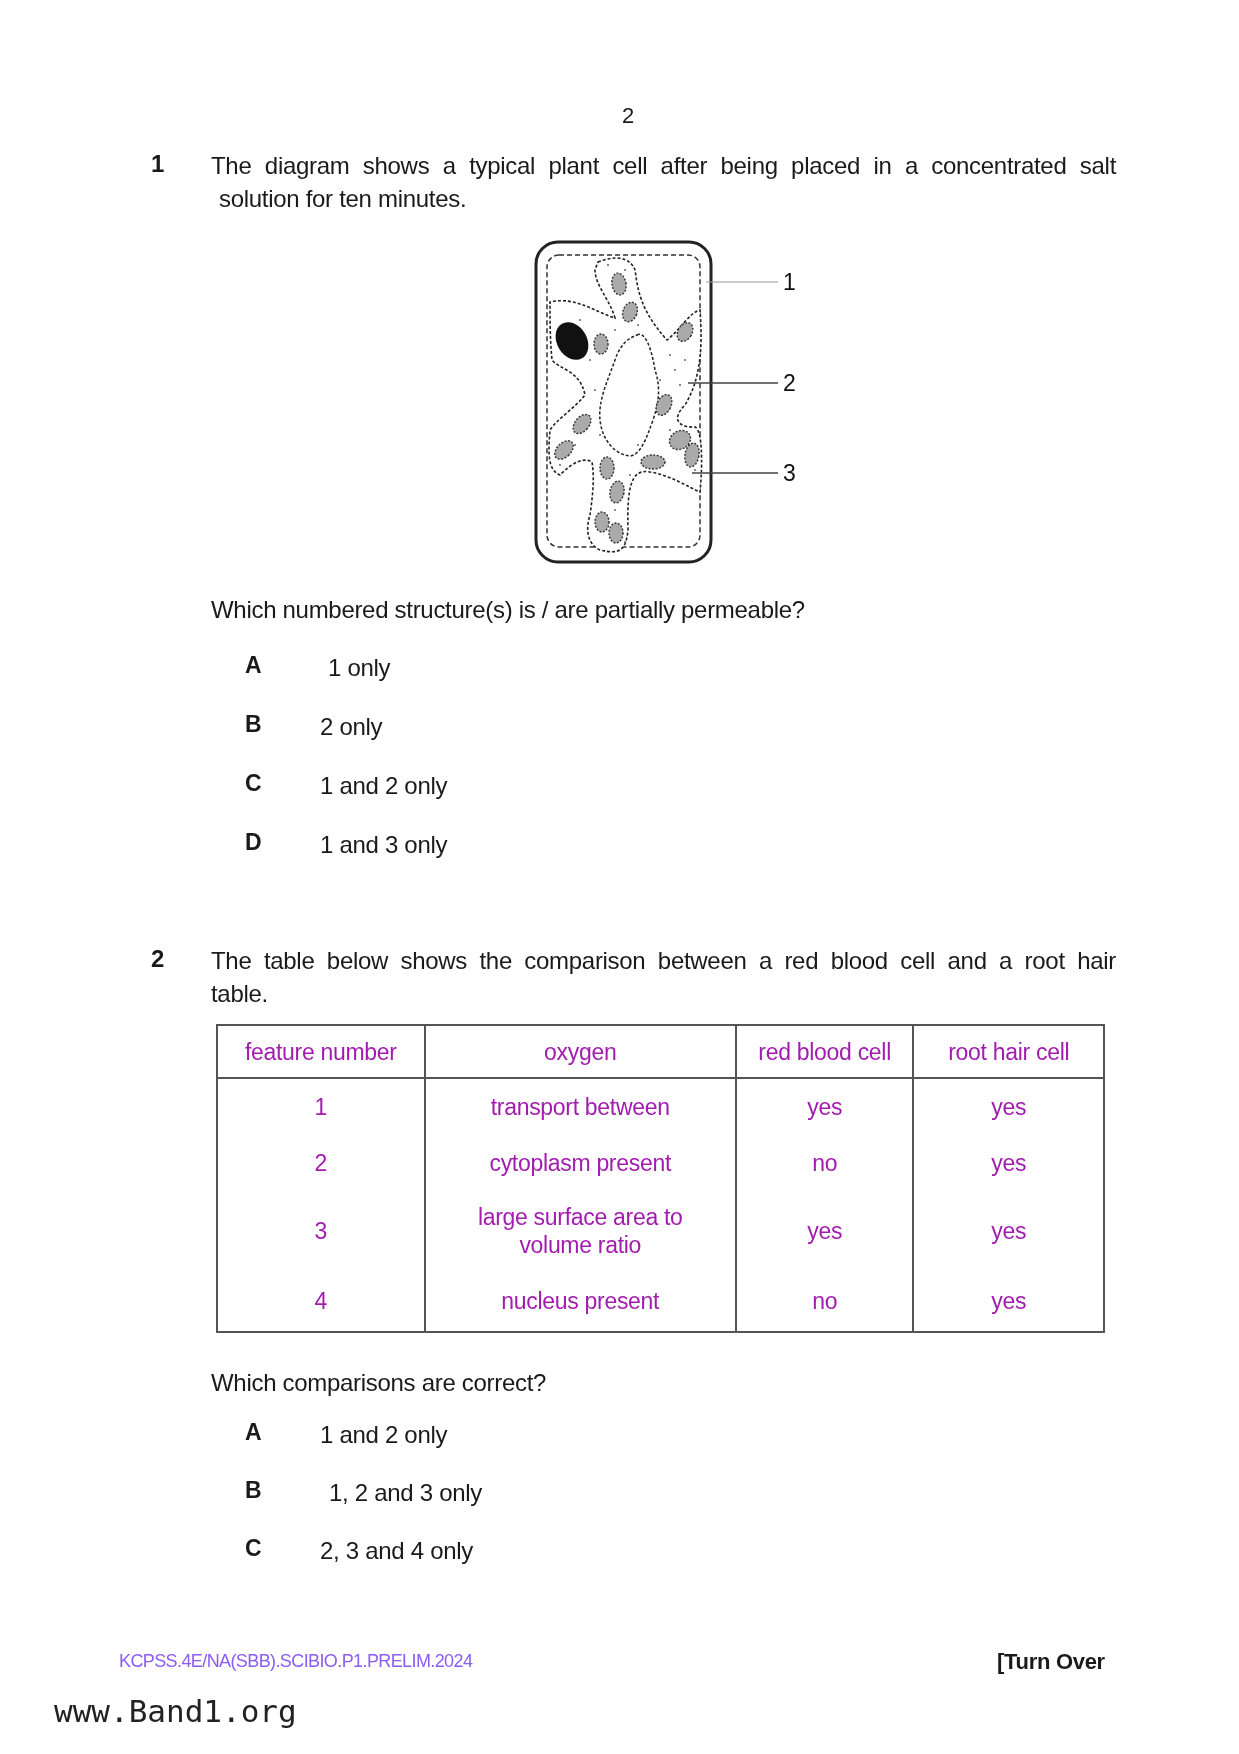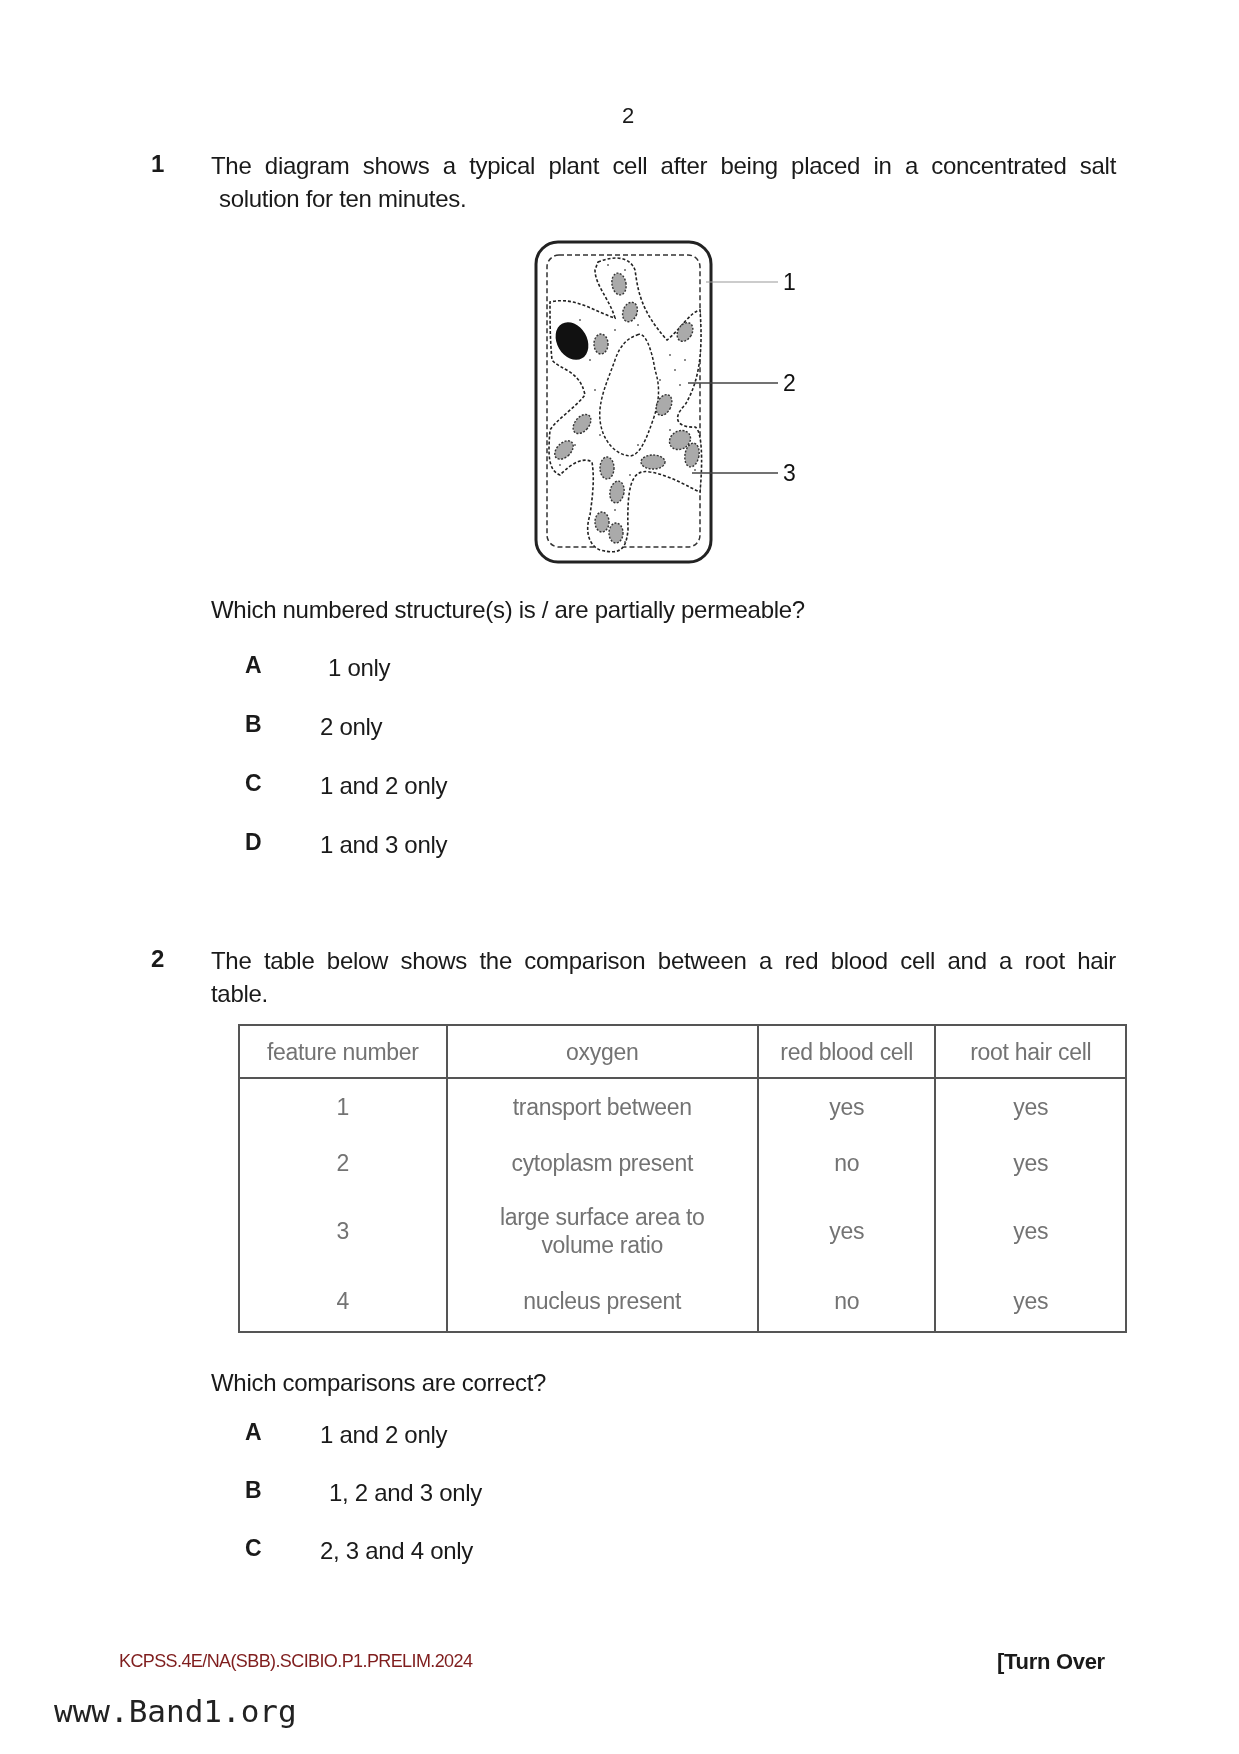--- a/index.html
+++ b/index.html
@@ -6,32 +6,32 @@
   body { width: 1239px; height: 1754px; position: relative; overflow: hidden;
          font-family: "Liberation Sans", sans-serif; color: #1a1a1a; }
   .abs { position: absolute; }
   .txt { font-size: 24px; line-height: 32px; letter-spacing: -0.3px; white-space: nowrap; }
   .qnum { font-weight: bold; font-size: 24px; }
   .opt-letter { font-weight: bold; font-size: 23px; }
   .page-num { font-size: 22px; }
 
   
   .tbl { position: absolute; left: 216px; top: 1024px; width: 889px; height: 309px;
-         border-collapse: collapse; font-size: 23px; letter-spacing: -0.3px; color: #737373; margin-left: 22px; }
+         border-collapse: collapse; font-size: 23px; letter-spacing: -0.3px; color: #a21caf; }
   .tbl th, .tbl td { border-left: 2px solid #555; border-right: 2px solid #555; text-align: center;
          font-weight: normal; padding: 0 6px; line-height: 28px; }
   .tbl thead tr { height: 53px; }
   .tbl thead th { border-top: 2px solid #555; border-bottom: 2px solid #555; }
   .tbl tbody tr:last-child td { border-bottom: 2px solid #555; }
   .tbl tbody tr.r1 { height: 57px; }
   .tbl tbody tr.r2 { height: 56px; }
   .tbl tbody tr.r3 { height: 80px; }
   .tbl tbody tr.r4 { height: 61px; }
 
-  .footer-code { font-size: 18px; letter-spacing: -0.6px; color: #7f1d1d; }
+  .footer-code { font-size: 18px; letter-spacing: -0.6px; color: #8b5cf6; }
   .footer-turn { font-size: 22px; font-weight: bold; letter-spacing: -0.3px; }
   .watermark { font-family: "DejaVu Sans Mono", monospace; font-size: 31px; color: #222; }
 </style>
 </head>
 <body>
 
 <div class="abs page-num" style="left:622px; top:103px;">2</div>
 
 <div class="abs qnum" style="left:151px; top:150px;">1</div>
 <div class="abs txt" style="left:211px; top:150px; width:905px; text-align:justify; text-align-last:justify;">The diagram shows a typical plant cell after being placed in a concentrated salt</div>

